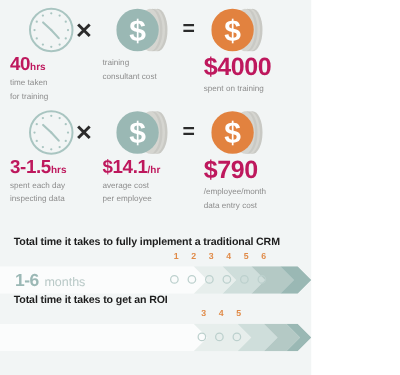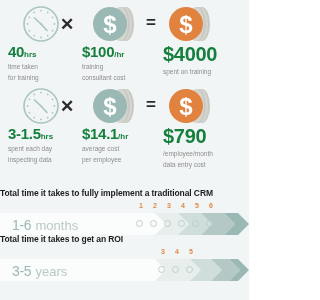--- a/index.html
+++ b/index.html
@@ -72,21 +72,21 @@
     font-weight: bold;
     color: #2b2b2b;
     line-height: 1;
   }
   .op.mult { left: 60px; }
   .op.eq { left: 146px; top: 12px; }
 
   .big {
     font-size: 15px;
     font-weight: bold;
-    color: #15803d;
+    color: #be185d;
     letter-spacing: -0.3px;
     line-height: 1.05;
     white-space: nowrap;
   }
   .big .unit {
     font-size: 8px;
     font-weight: bold;
     letter-spacing: 0;
   }
   .sub {
@@ -107,20 +107,21 @@
     left: 0;
     width: 249px;
   }
   .banner.b1 { top: 188px; }
   .banner.b2 { top: 234px; }
 
   .banner-title {
     font-size: 8.5px;
     font-weight: bold;
     color: #1d1d1d;
+    padding-left: 11px;
     letter-spacing: -0.1px;
     white-space: nowrap;
   }
 
   .scale-nums {
     position: relative;
     height: 11px;
     margin-top: 4px;
   }
   .scale-nums span {
@@ -146,26 +147,26 @@
   }
   .bar-label {
     position: absolute;
     left: 12px;
     top: 3px;
     line-height: 17px;
     white-space: nowrap;
   }
   .bar-label .num {
     font-size: 14px;
-    font-weight: normal;
+    font-weight: bold;
     color: #9bb8b5;
     letter-spacing: -0.4px;
   }
   .bar-label .word {
-    font-size: 13px;
+    font-size: 10px;
     color: #b9c9c7;
     font-weight: normal;
   }
   .dots {
     position: absolute;
     top: 0;
     height: 22px;
   }
   .dot {
     position: absolute;
@@ -216,21 +217,20 @@
       <div class="icon-wrap">
         <svg class="coins" viewBox="0 0 44 38">
           <ellipse cx="33" cy="19" rx="8" ry="17" fill="#c9c9c4"></ellipse>
           <ellipse cx="31" cy="19" rx="8" ry="17" fill="#d5d5d0"></ellipse>
           <ellipse cx="29" cy="19" rx="8" ry="17" fill="#c9c9c4"></ellipse>
           <ellipse cx="27" cy="19" rx="8" ry="17" fill="#d5d5d0"></ellipse>
           <circle cx="17" cy="19" r="17" fill="#9ab8b4"></circle>
           <text x="17" y="27.5" font-family="Liberation Sans, sans-serif" font-size="24" font-weight="bold" fill="#ffffff" text-anchor="middle">$</text>
         </svg>
       </div>
-      <div class="big"><span>$100</span><span class="unit">/hr</span></div>
       <div class="sub">training</div>
       <div class="sub">consultant cost</div>
     </div>
 
     <div class="op eq">=</div>
 
     <div class="cell c3">
       <div class="icon-wrap">
         <svg class="coins left-align" viewBox="0 0 44 38">
           <ellipse cx="33" cy="19" rx="8" ry="17" fill="#c9c9c4"></ellipse>
@@ -351,24 +351,20 @@
       <span style="left:186px">5</span>
     </div>
     <div class="arrow-bar">
       <svg width="249" height="22" viewBox="0 0 249 22">
         <path d="M0 0 H155 L166 11 L155 22 H0 Z" fill="#fbfcfc"></path>
         <path d="M155 0 H190 L201 11 L190 22 H155 L166 11 Z" fill="#e7eeec"></path>
         <path d="M190 0 H211 L222 11 L211 22 H190 L201 11 Z" fill="#cfdedb"></path>
         <path d="M211 0 H229 L240 11 L229 22 H211 L222 11 Z" fill="#b4c9c5"></path>
         <path d="M229 0 H238 L249 11 L238 22 H229 L240 11 Z" fill="#9ab8b4"></path>
       </svg>
-      <div class="bar-label">
-        <span class="num">3-5</span>
-        <span class="word">years</span>
-      </div>
       <div class="dots">
         <div class="dot" style="left:158px"></div>
         <div class="dot" style="left:172px"></div>
         <div class="dot" style="left:186px"></div>
       </div>
     </div>
   </div>
 
 </div>
 

